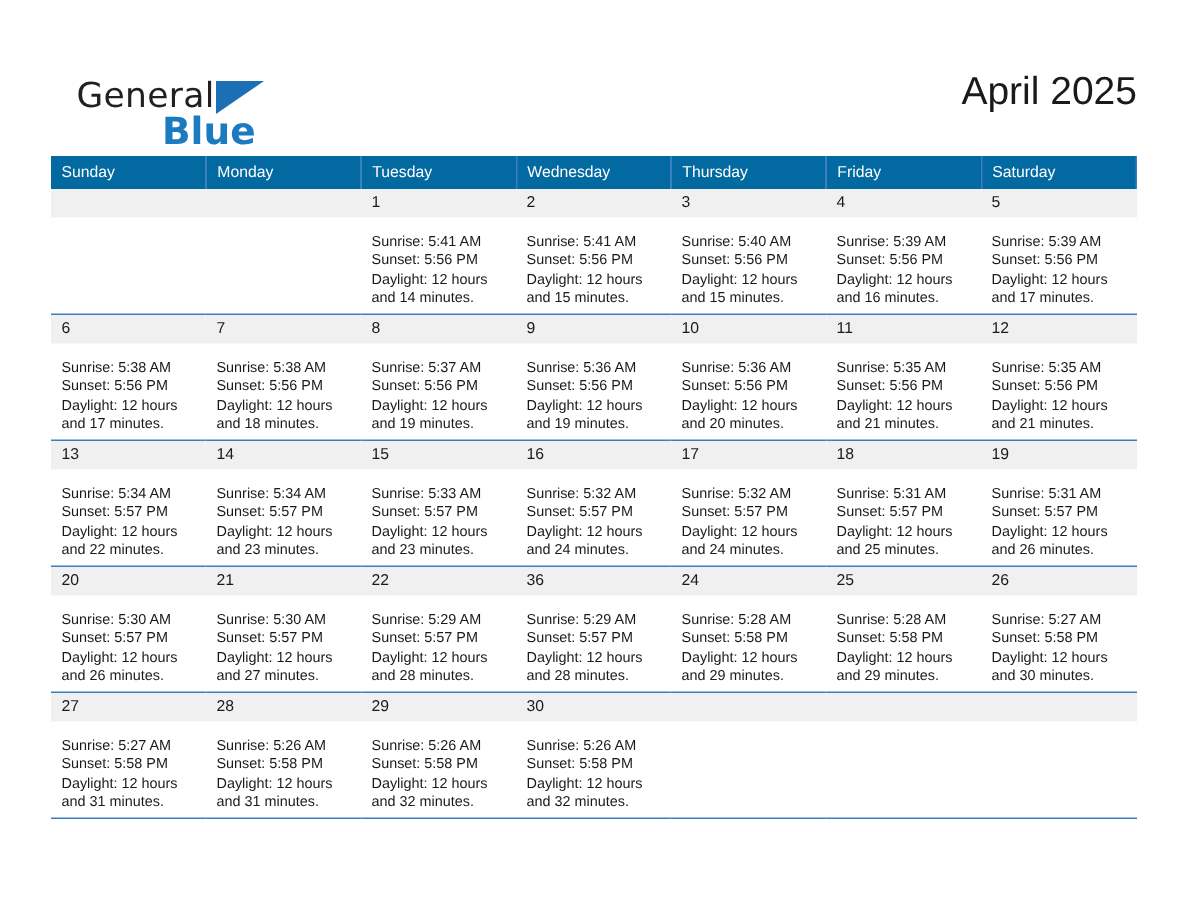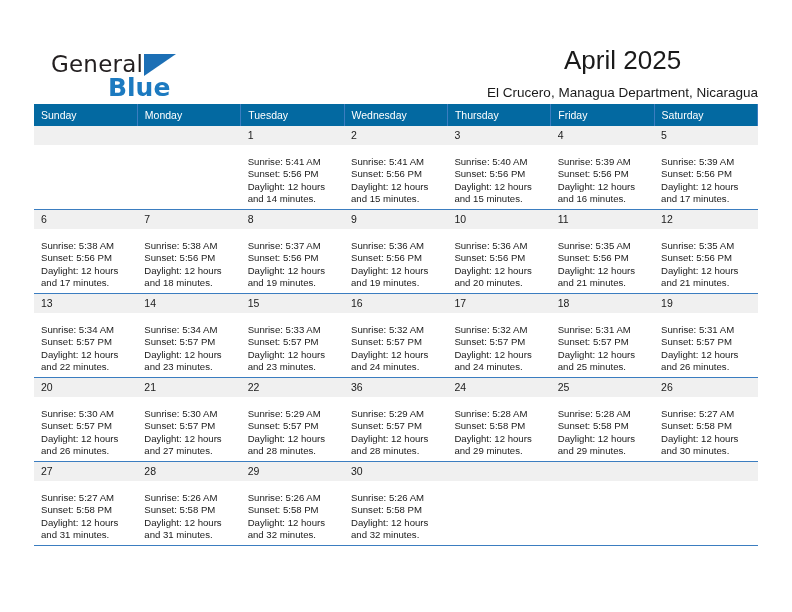--- a/index.html
+++ b/index.html
@@ -152,21 +152,20 @@
   <div class="header">
 
     <div class="logo">
       <div class="logo-general">General</div>
       <div class="logo-triangle"></div>
       <div class="logo-blue">Blue</div>
     </div>
 
     <div class="title-block">
       <div class="month-title">April 2025</div>
-      <div class="location-sub">El Crucero, Managua Department, Nicaragua</div>
     </div>
 
   </div>
 
   <table class="calendar">
     <thead>
       <tr id="weekday-row">
           <th>Sunday</th>
           <th>Monday</th>
           <th>Tuesday</th>

